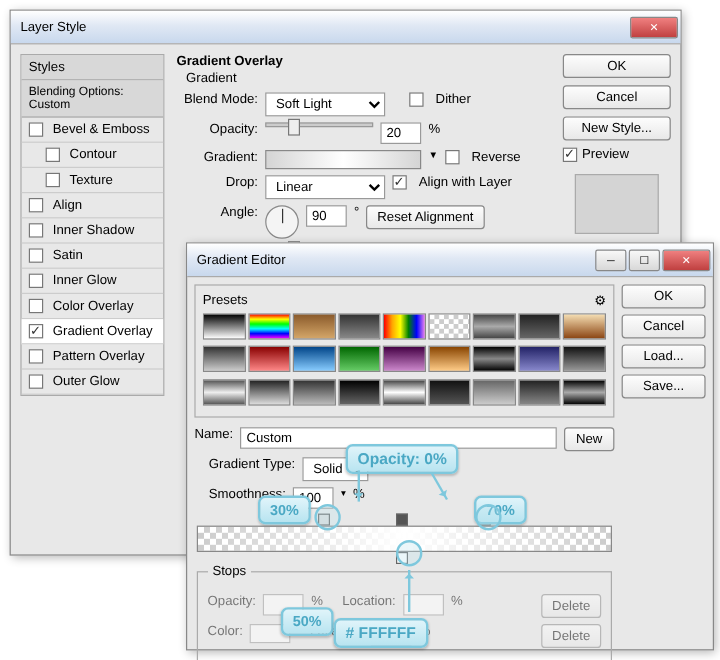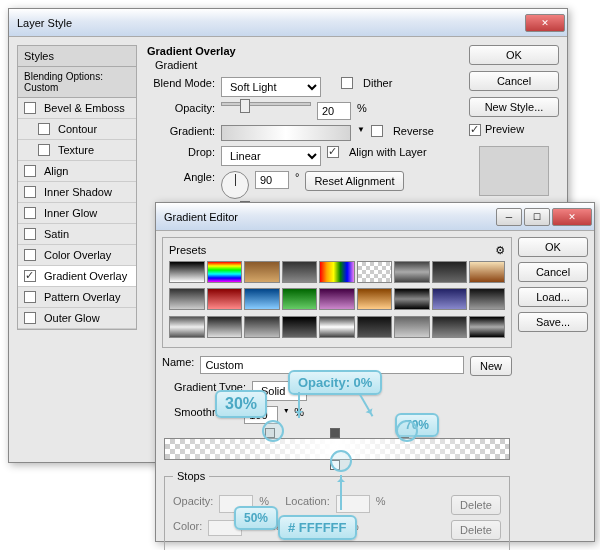--- a/index.html
+++ b/index.html
@@ -80,25 +80,25 @@
             <div class="si">
               <span class="check"></span>
               <span>Align</span>
             </div>
             <div class="si">
               <span class="check"></span>
               <span>Inner Shadow</span>
             </div>
             <div class="si">
               <span class="check"></span>
+              <span>Satin</span>
+            </div>
+            <div class="si">
+              <span class="check"></span>
               <span>Inner Glow</span>
-            </div>
-            <div class="si">
-              <span class="check"></span>
-              <span>Satin</span>
             </div>
             <div class="si">
               <span class="check"></span>
               <span>Color Overlay</span>
             </div>
             <div class="si sel">
               <span class="check on"></span>
               <span>Gradient Overlay</span>
             </div>
             <div class="si">
@@ -255,21 +255,21 @@
   <div class="d2r">
    <button class="btn">OK</button>
    <button class="btn">Cancel</button>
    <button class="btn">Load...</button>
    <button class="btn">Save...</button>
   </div>
  </div>
 </div>
 
 <div class="callout" style="left:288px;top:370px">Opacity: 0%</div>
-<div class="callout" style="left:215px;top:390px;font-size:16px">30%</div>
+<div class="callout" style="left:215px;top:413px;font-size:12px">30%</div>
 <div class="callout" style="left:395px;top:413px;font-size:12px">70%</div>
 <div class="callout" style="left:234px;top:506px;font-size:12px">50%</div>
 <div class="callout" style="left:278px;top:515px"># FFFFFF</div>
 <div class="circ" style="left:262px;top:420px"></div>
 <div class="circ" style="left:396px;top:420px"></div>
 <div class="circ" style="left:330px;top:450px"></div>
 <div class="arr" style="left:298px;top:392px;height:26px"></div>
 <div class="arr" style="left:365px;top:392px;height:26px;transform:rotate(-30deg)"></div>
 <div class="arr" style="left:340px;top:475px;height:35px;transform:rotate(180deg)"></div>
 

